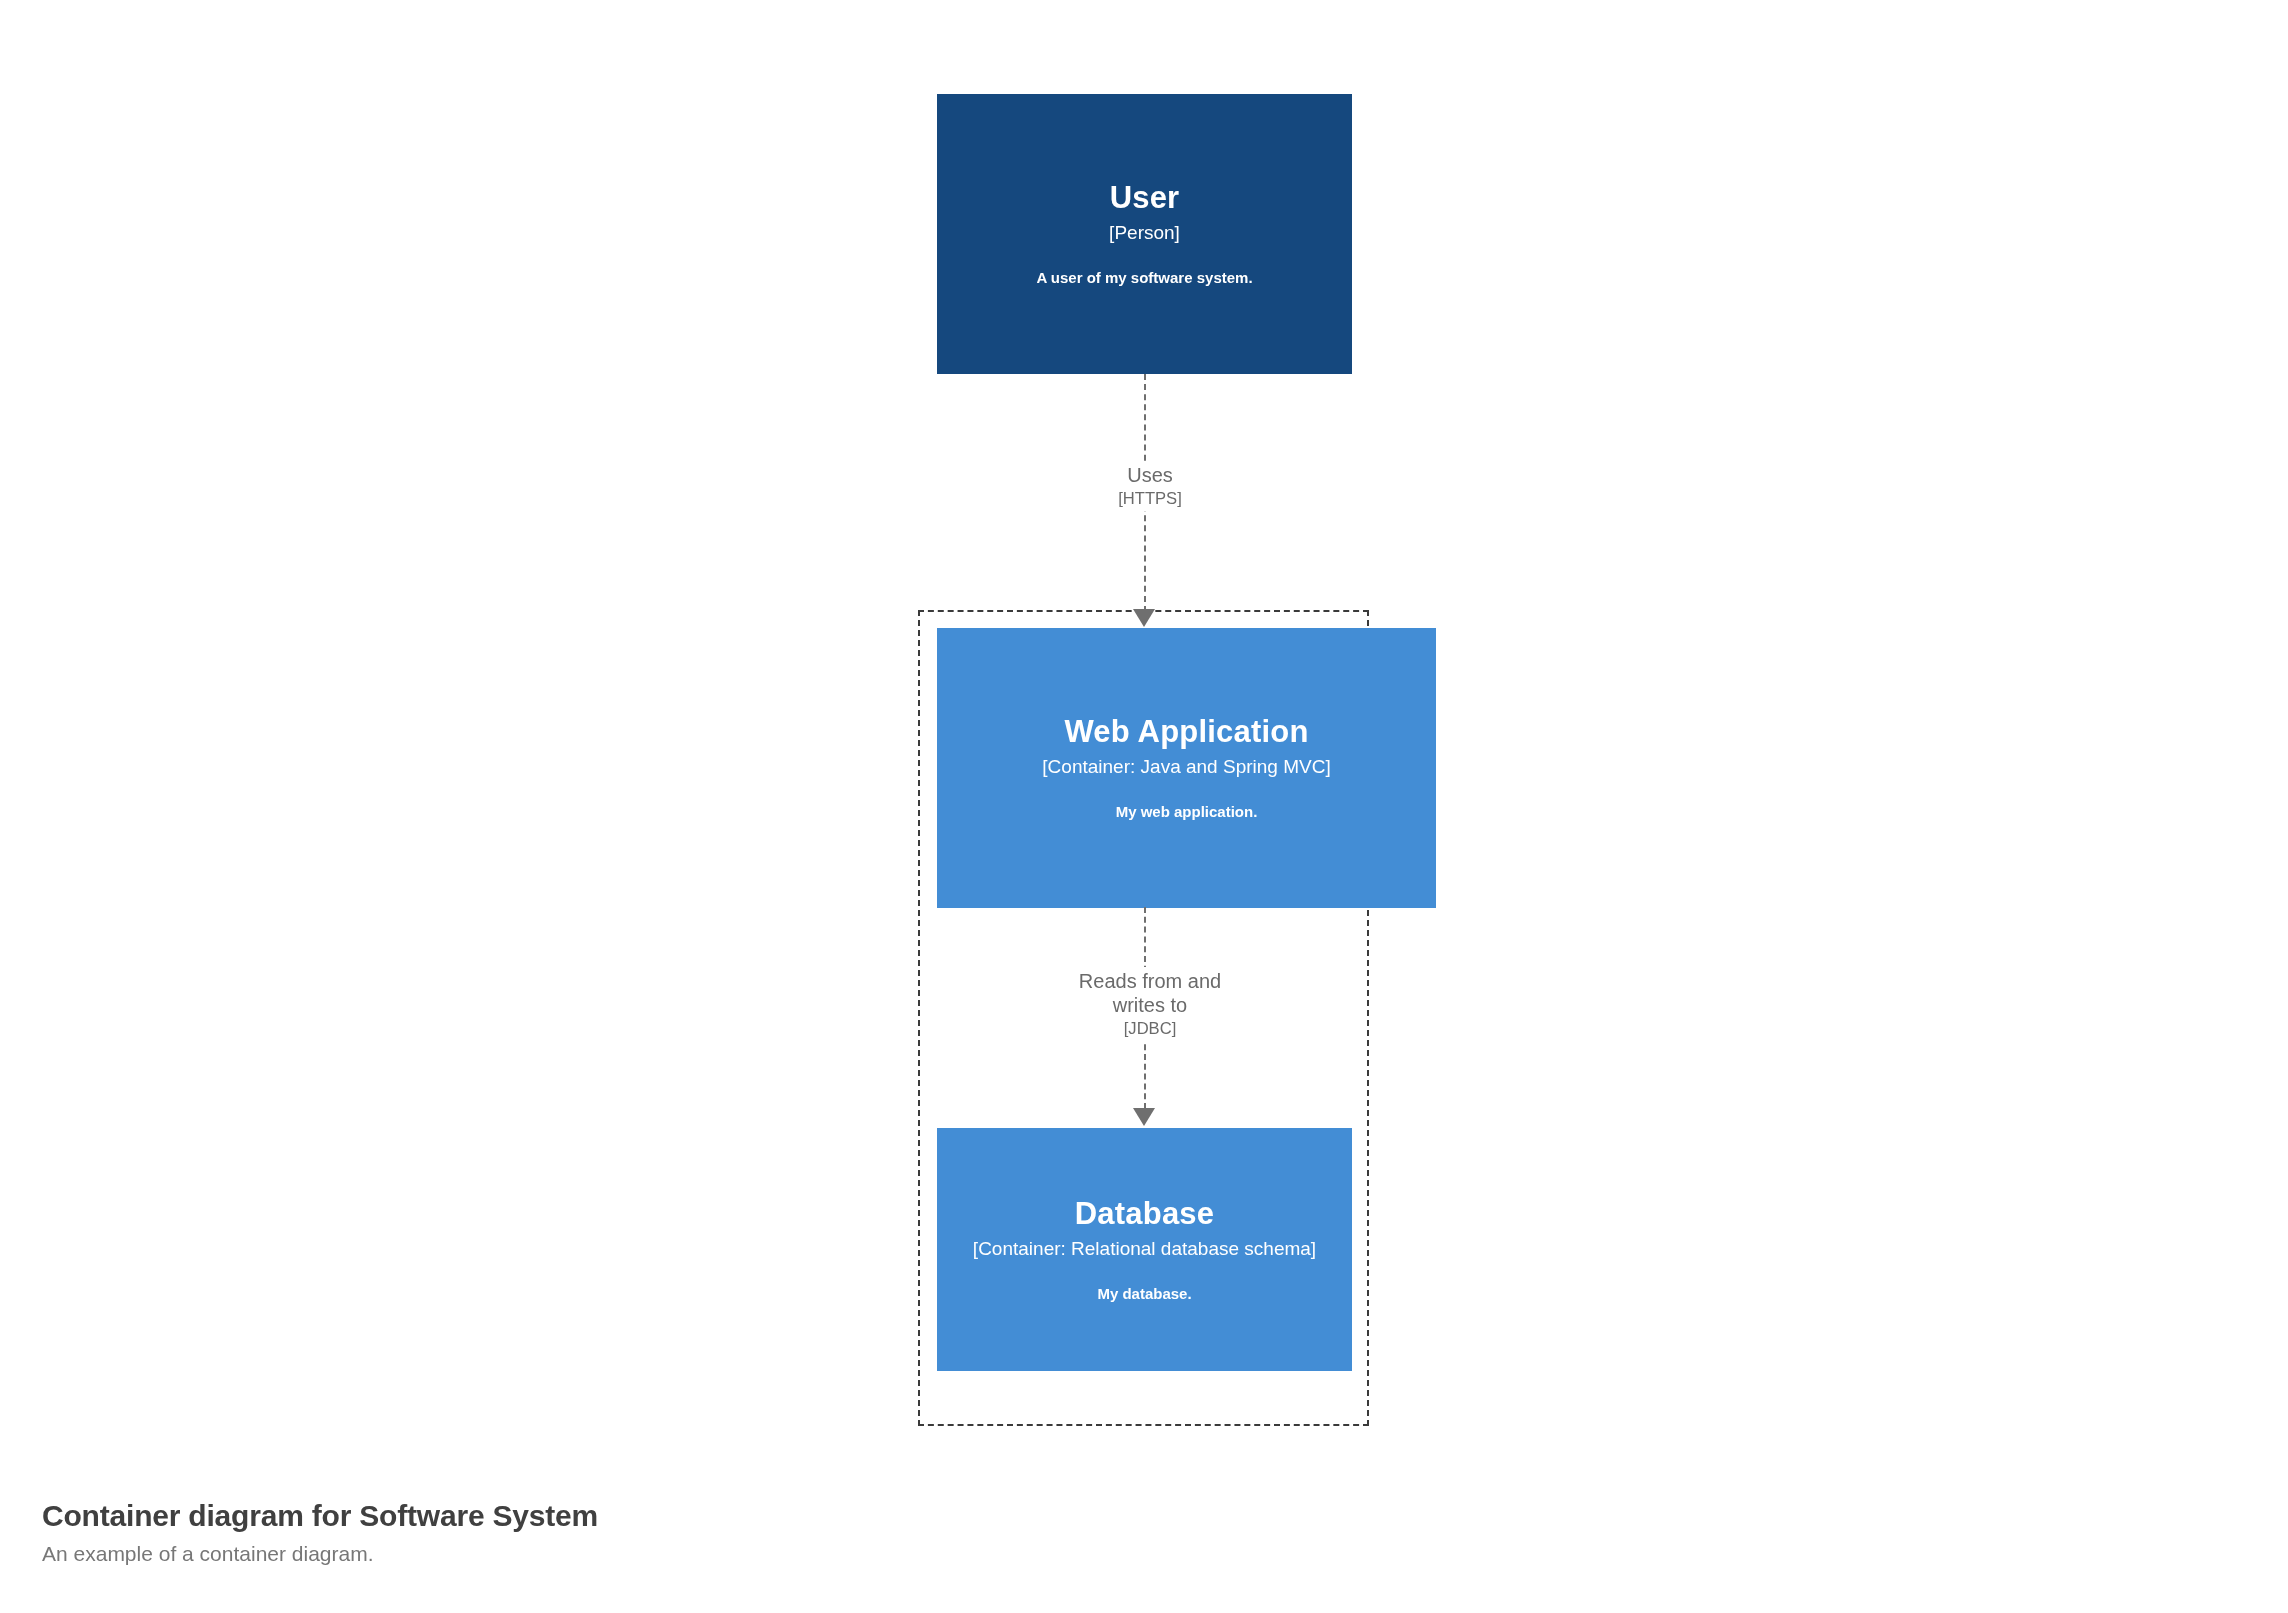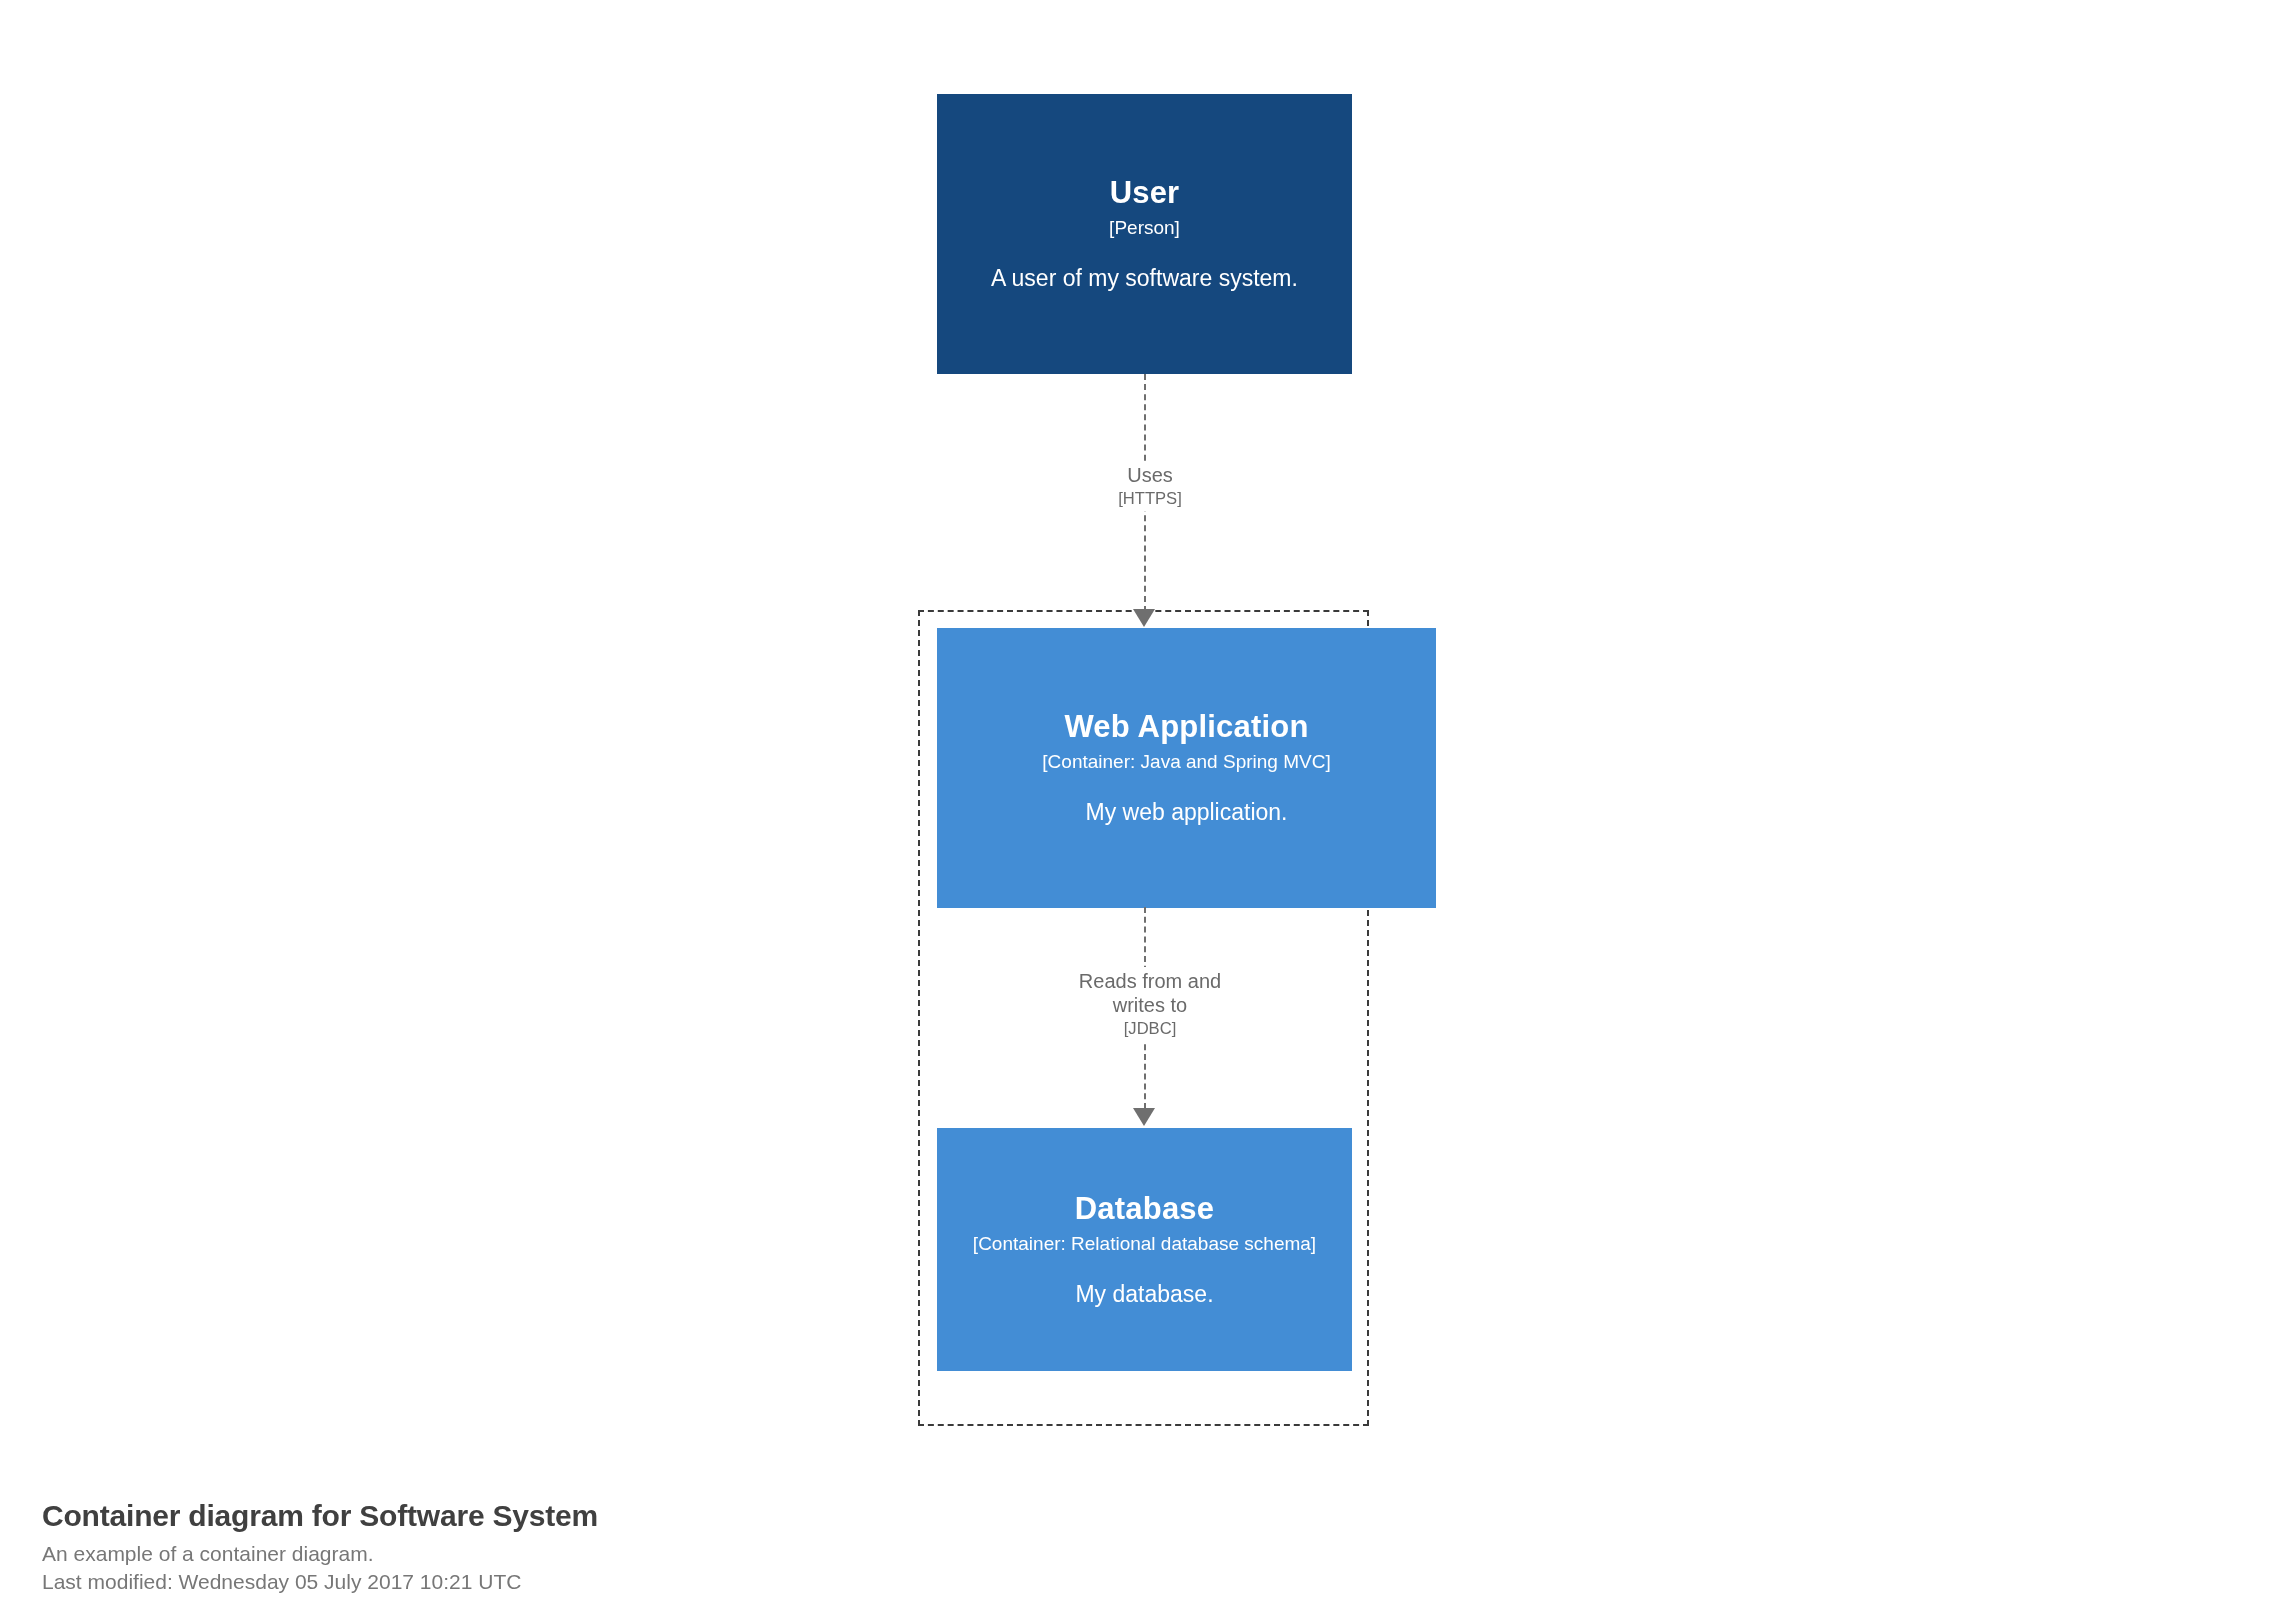--- a/index.html
+++ b/index.html
@@ -38,22 +38,22 @@
     line-height: 1.15;
     letter-spacing: 0.2px;
   }
   .node .node-type {
     font-size: 19px;
     font-weight: normal;
     line-height: 1.2;
     margin-top: 6.5px;
   }
   .node .node-desc {
-    font-size: 23px;
-    font-weight: normal;
+    font-size: 15px;
+    font-weight: bold;
     line-height: 1.25;
     margin-top: 24px;
   }
 
   .node-person {
     background: #15487e;
   }
   .node-container {
     background: #438dd5;
   }
@@ -190,17 +190,16 @@
     <div class="rel-label">
       <span class="rel-desc">Reads from and
 writes to</span>
       <span class="rel-tech">[JDBC]</span>
     </div>
   </div>
 
   <div id="caption">
     <div class="caption-title">Container diagram for Software System</div>
     <div class="caption-sub">An example of a container diagram.</div>
-    <div class="caption-modified">Last modified: Wednesday 05 July 2017 10:21 UTC</div>
   </div>
 
 </div>
 
 
 </body></html>

